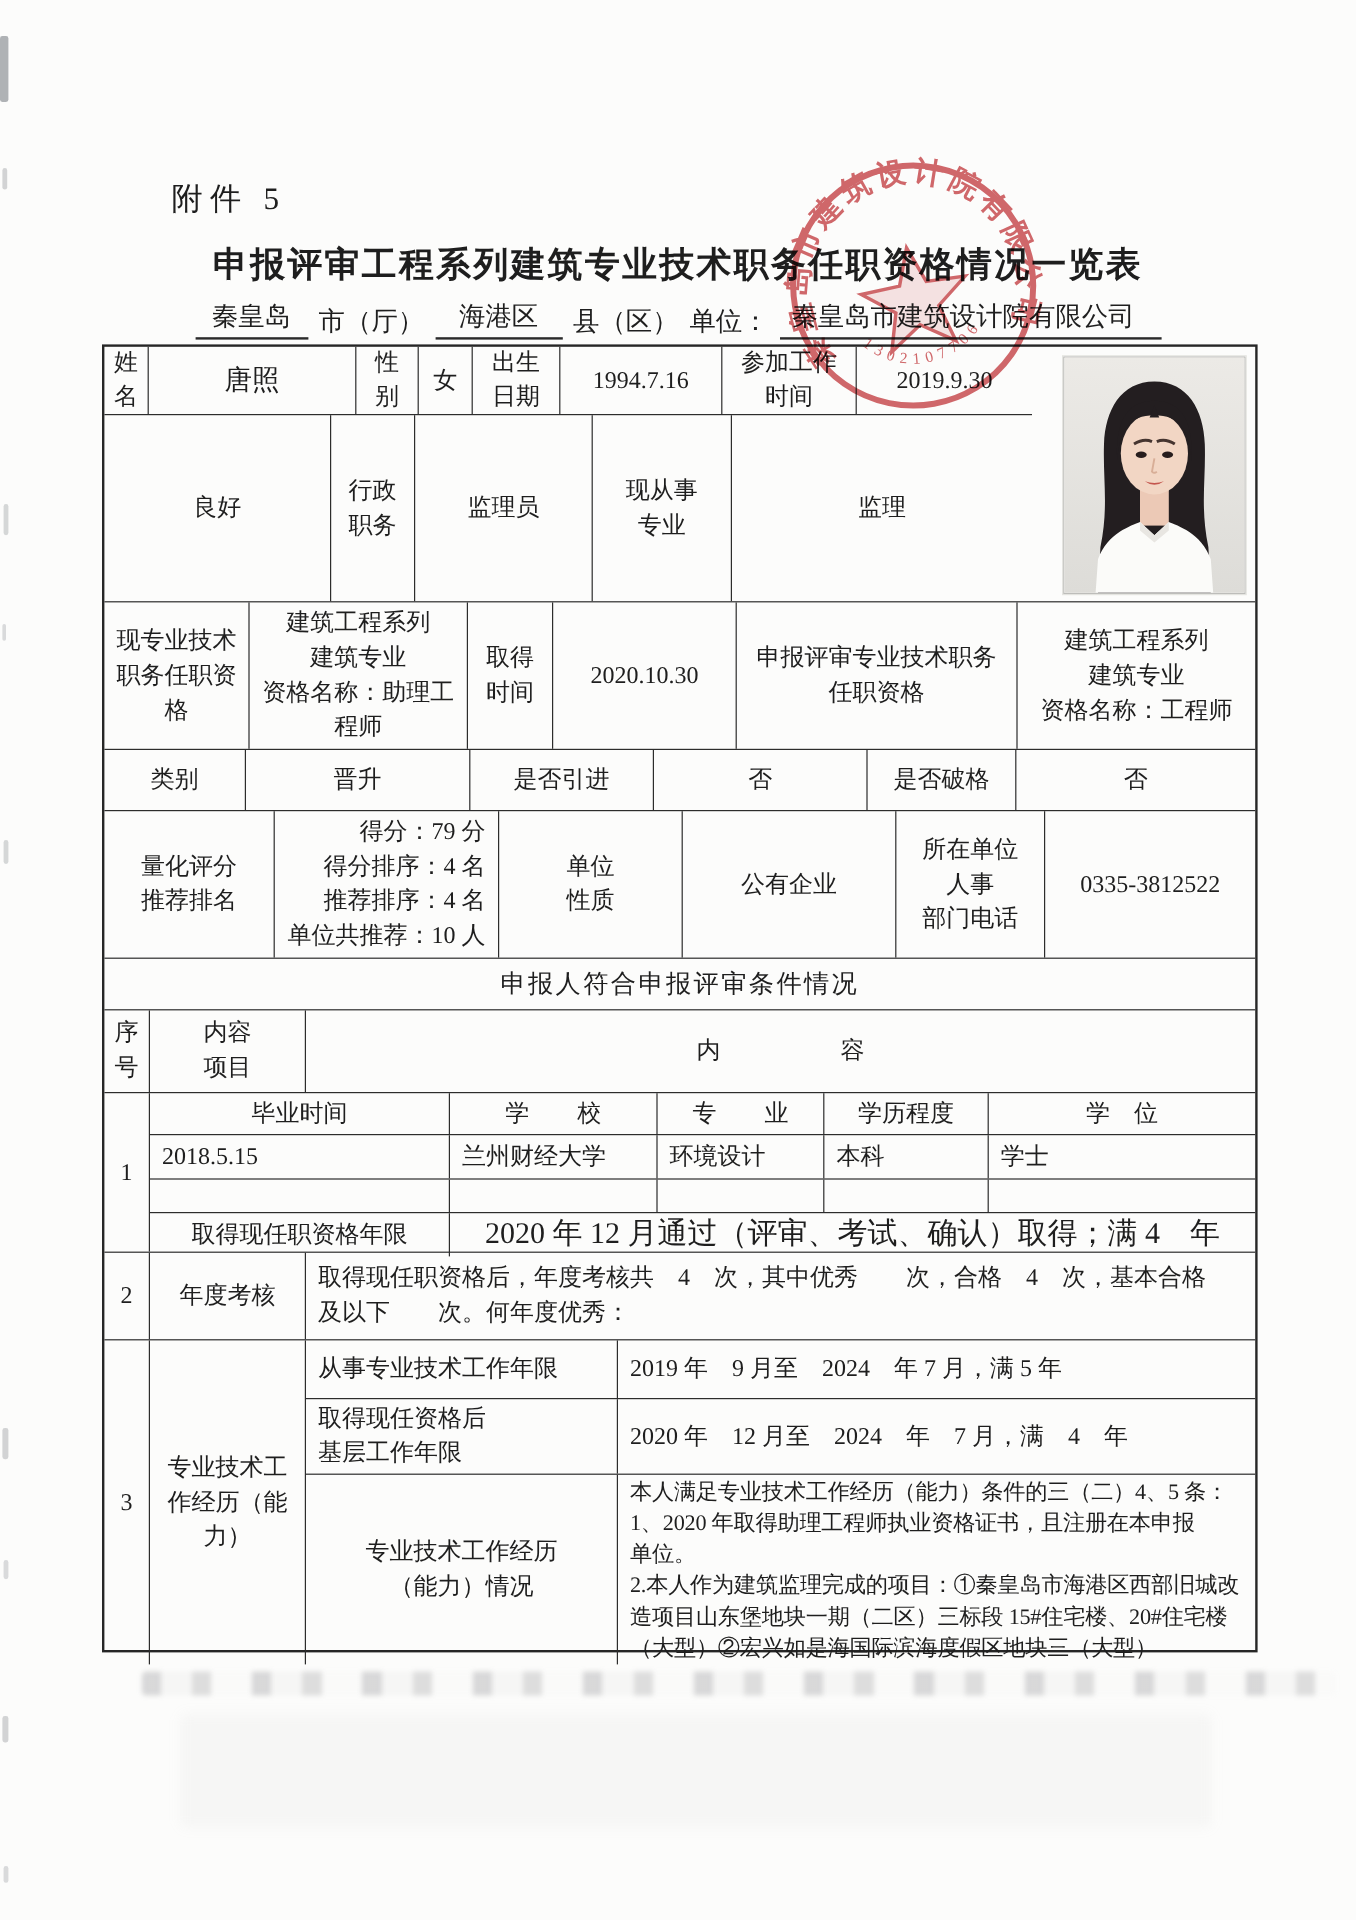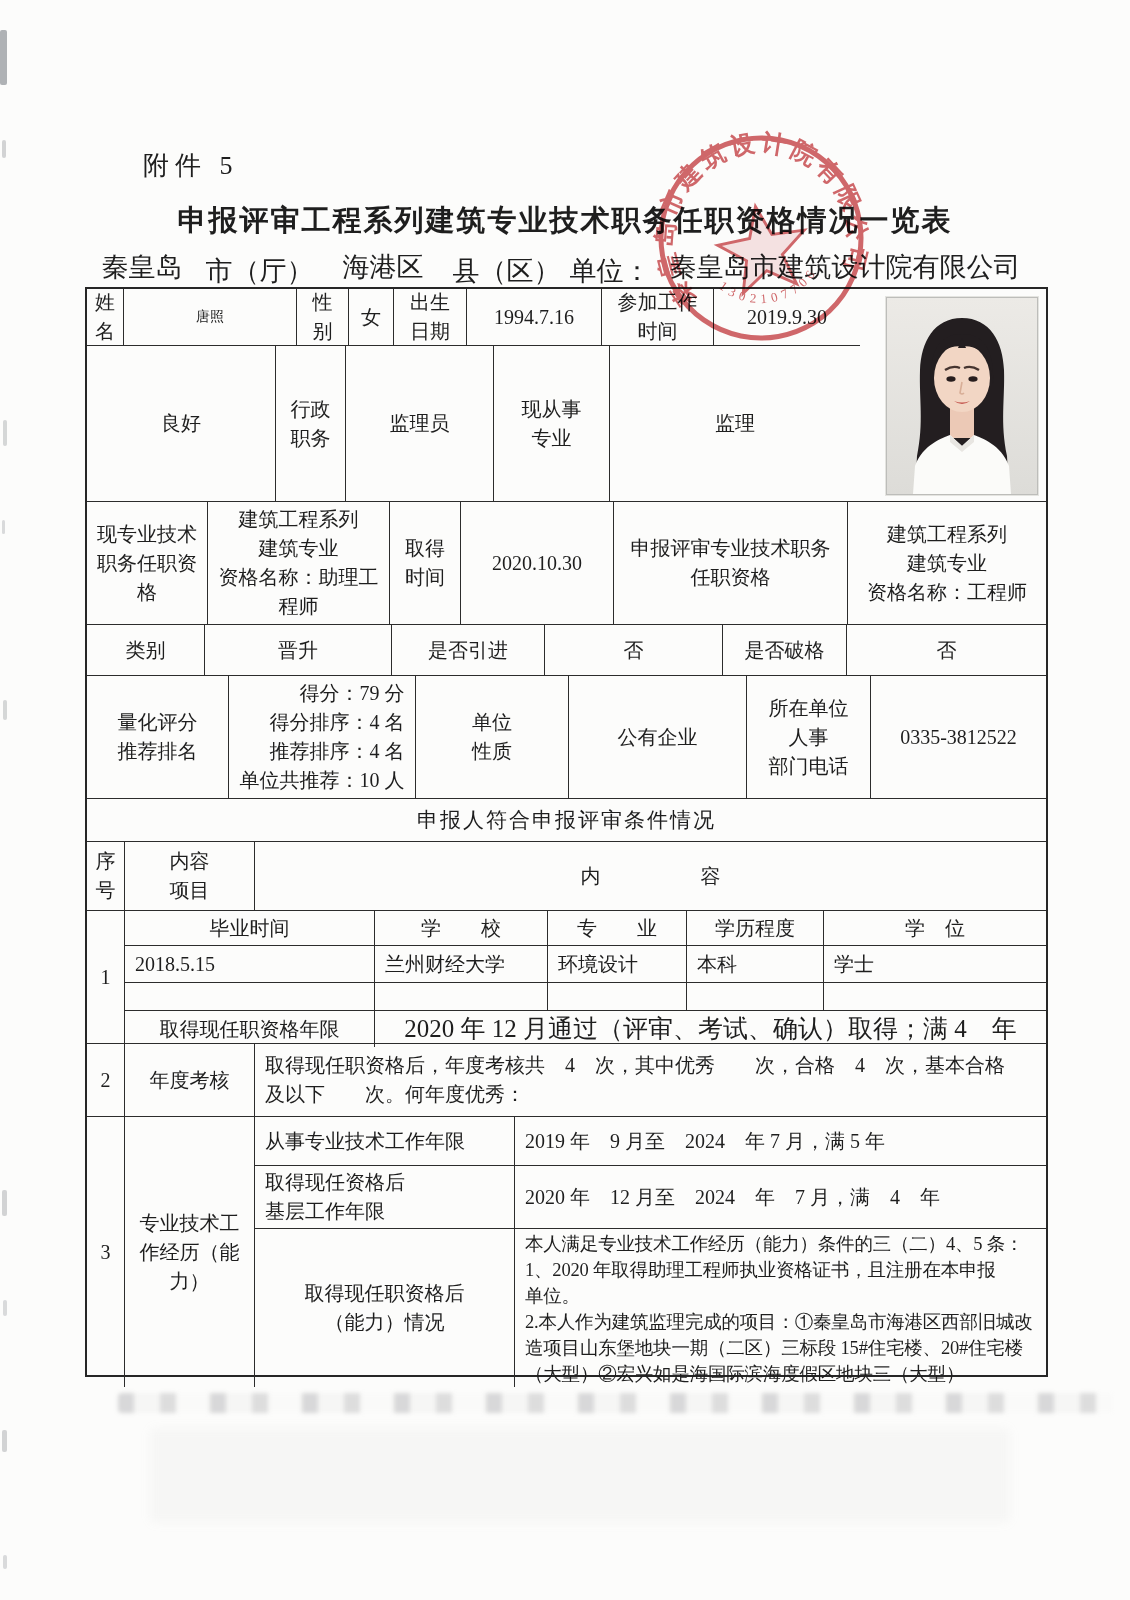--- a/index.html
+++ b/index.html
@@ -2,21 +2,21 @@
 <html><head>
 <meta charset="utf-8">
 <style>
   html,body{margin:0;padding:0;background:#e9e9e9;}
   .sheet{position:relative;width:1130px;height:1600px;background:#fcfcfb;overflow:hidden;
          font-family:"Liberation Serif","DejaVu Serif",serif;color:#1e1e1e;}
   .attachment{position:absolute;left:143px;top:148px;font-size:26px;letter-spacing:6px;}
   .title{position:absolute;left:0;top:201px;width:100%;text-align:center;font-size:29px;font-weight:700;
          font-family:"Liberation Sans","DejaVu Sans",sans-serif;letter-spacing:2px;}
   .orgline{position:absolute;left:0;top:249px;width:100%;display:flex;justify-content:center;
-           align-items:flex-end;font-size:27px;gap:9px;}
+           align-items:flex-end;font-size:22px;gap:9px;}
   .u{border-bottom:2px solid #2a2a2a;padding:0 14px 2px 14px;}
   .u2{border-bottom:2px solid #2a2a2a;padding:0 20px 2px 20px;}
   .u3{border-bottom:2px solid #2a2a2a;padding:0 22px 2px 10px;}
 
   .tbl{position:absolute;left:85px;top:287px;width:963px;height:1090px;border:2px solid #262626;
        box-sizing:border-box;display:flex;flex-direction:column;font-size:20px;}
   .tr{display:flex;flex-shrink:0;}
   .bb{border-bottom:1px solid #2c2c2c;}
   .c{border-right:1px solid #2c2c2c;box-sizing:border-box;flex-shrink:0;display:flex;
      align-items:center;justify-content:center;text-align:center;line-height:1.45;overflow:hidden;}
@@ -70,21 +70,21 @@
     <span class="u3">秦皇岛市建筑设计院有限公司</span>
   </div>
 
   <div class="tbl">
 
     <div class="tr bb" style="height:212px">
       <div class="col" style="width:773px">
         <div class="tr bb" style="height:56px">
           <div class="c pre" style="width:37px">姓
 名</div>
-          <div class="c" style="width:173px;font-size:14px">唐照</div>
+          <div class="c" style="width:173px;font-size:23px">唐照</div>
           <div class="c pre" style="width:52px">性
 别</div>
           <div class="c" style="width:45px">女</div>
           <div class="c pre" style="width:73px">出生
 日期</div>
           <div class="c" style="width:135px">1994.7.16</div>
           <div class="c pre" style="width:112px">参加工作
 时间</div>
           <div class="c nob grow">2019.9.30</div>
         </div>
@@ -229,21 +229,21 @@
         <div class="tr bb" style="height:48px">
           <div class="c cl" style="width:260px">从事专业技术工作年限</div>
           <div class="c nob grow cl pre">2019 年　9 月至　2024　年 7 月，满 5 年</div>
         </div>
         <div class="tr bb" style="height:62px">
           <div class="c cl pre" style="width:260px">取得现任资格后
 基层工作年限</div>
           <div class="c nob grow cl pre">2020 年　12 月至　2024　年　7 月，满　4　年</div>
         </div>
         <div class="tr grow">
-          <div class="c pre" style="width:260px">取得现任职资格后
+          <div class="c pre" style="width:260px">专业技术工作经历
 （能力）情况</div>
           <div class="c nob grow cl pre longtext" style="padding-right:6px">本人满足专业技术工作经历（能力）条件的三（二）4、5 条：
 1、2020 年取得助理工程师执业资格证书，且注册在本申报
 单位。
 2.本人作为建筑监理完成的项目：①秦皇岛市海港区西部旧城改造项目山东堡地块一期（二区）三标段 15#住宅楼、20#住宅楼（大型）②宏兴如是海国际滨海度假区地块三（大型）</div>
         </div>
       </div>
     </div>
 
   </div>

